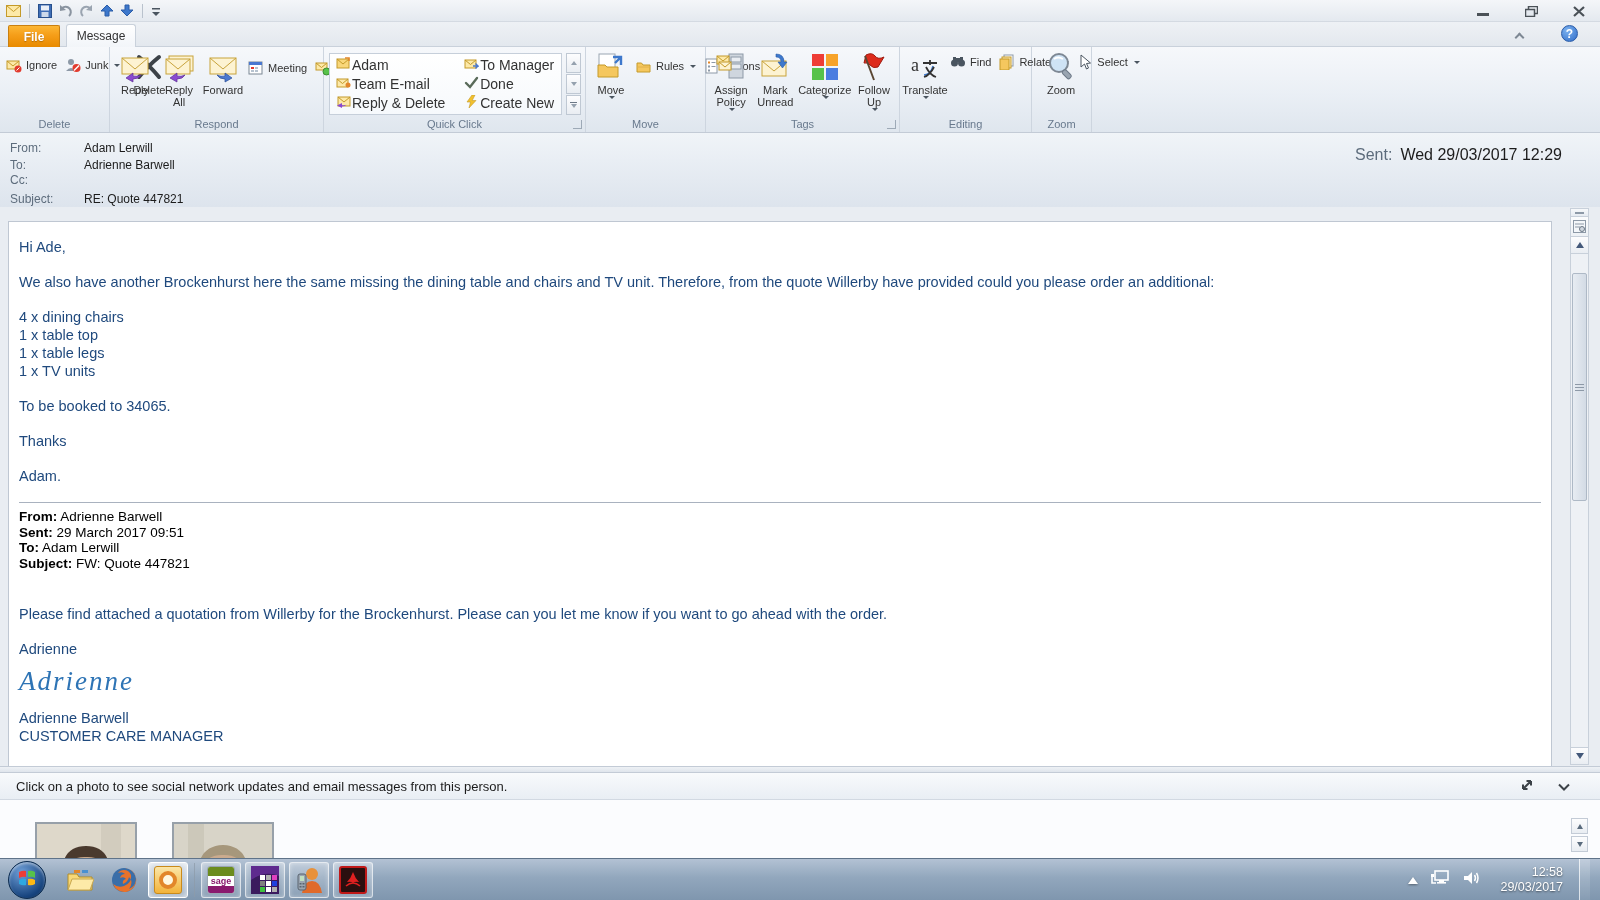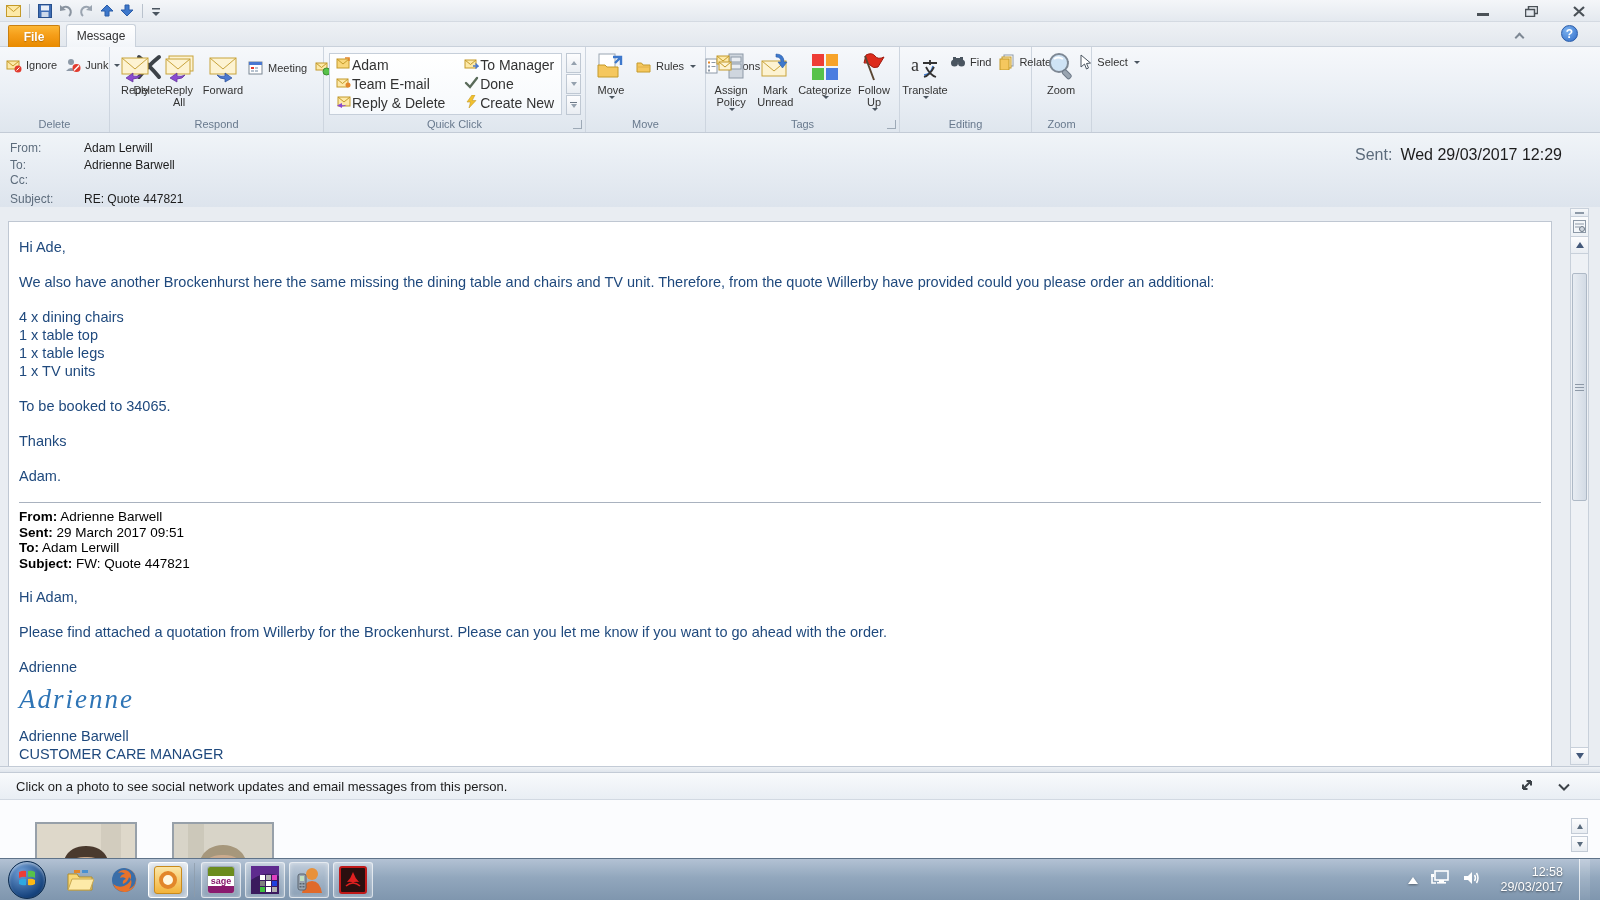--- a/index.html
+++ b/index.html
@@ -527,21 +527,20 @@
   <div class="btext">Thanks</div>
   <div class="gap"></div>
   <div class="btext">Adam.</div>
   <div class="gap" style="height:9px;"></div>
   <hr class="qhr">
   <div class="quoted"><b>From:</b> <span>Adrienne Barwell</span></div>
   <div class="quoted"><b>Sent:</b> <span>29 March 2017 09:51</span></div>
   <div class="quoted"><b>To:</b> <span>Adam Lerwill</span></div>
   <div class="quoted"><b>Subject:</b> <span>FW: Quote 447821</span></div>
   <div class="gap"></div>
-  <div class="btext">Hi Adam,</div>
   <div class="gap"></div>
   <div class="btext">Please find attached a quotation from Willerby for the Brockenhurst.  Please can you let me know if you want to go ahead with the order.</div>
   <div class="gap"></div>
   <div class="btext">Adrienne</div>
   <div class="gap" style="height:8px;"></div>
   <div class="script-sig">Adrienne</div>
   <div class="gap" style="height:12px;"></div>
   <div class="btext">Adrienne Barwell</div>
   <div class="btext">CUSTOMER CARE MANAGER</div>
 </div>

